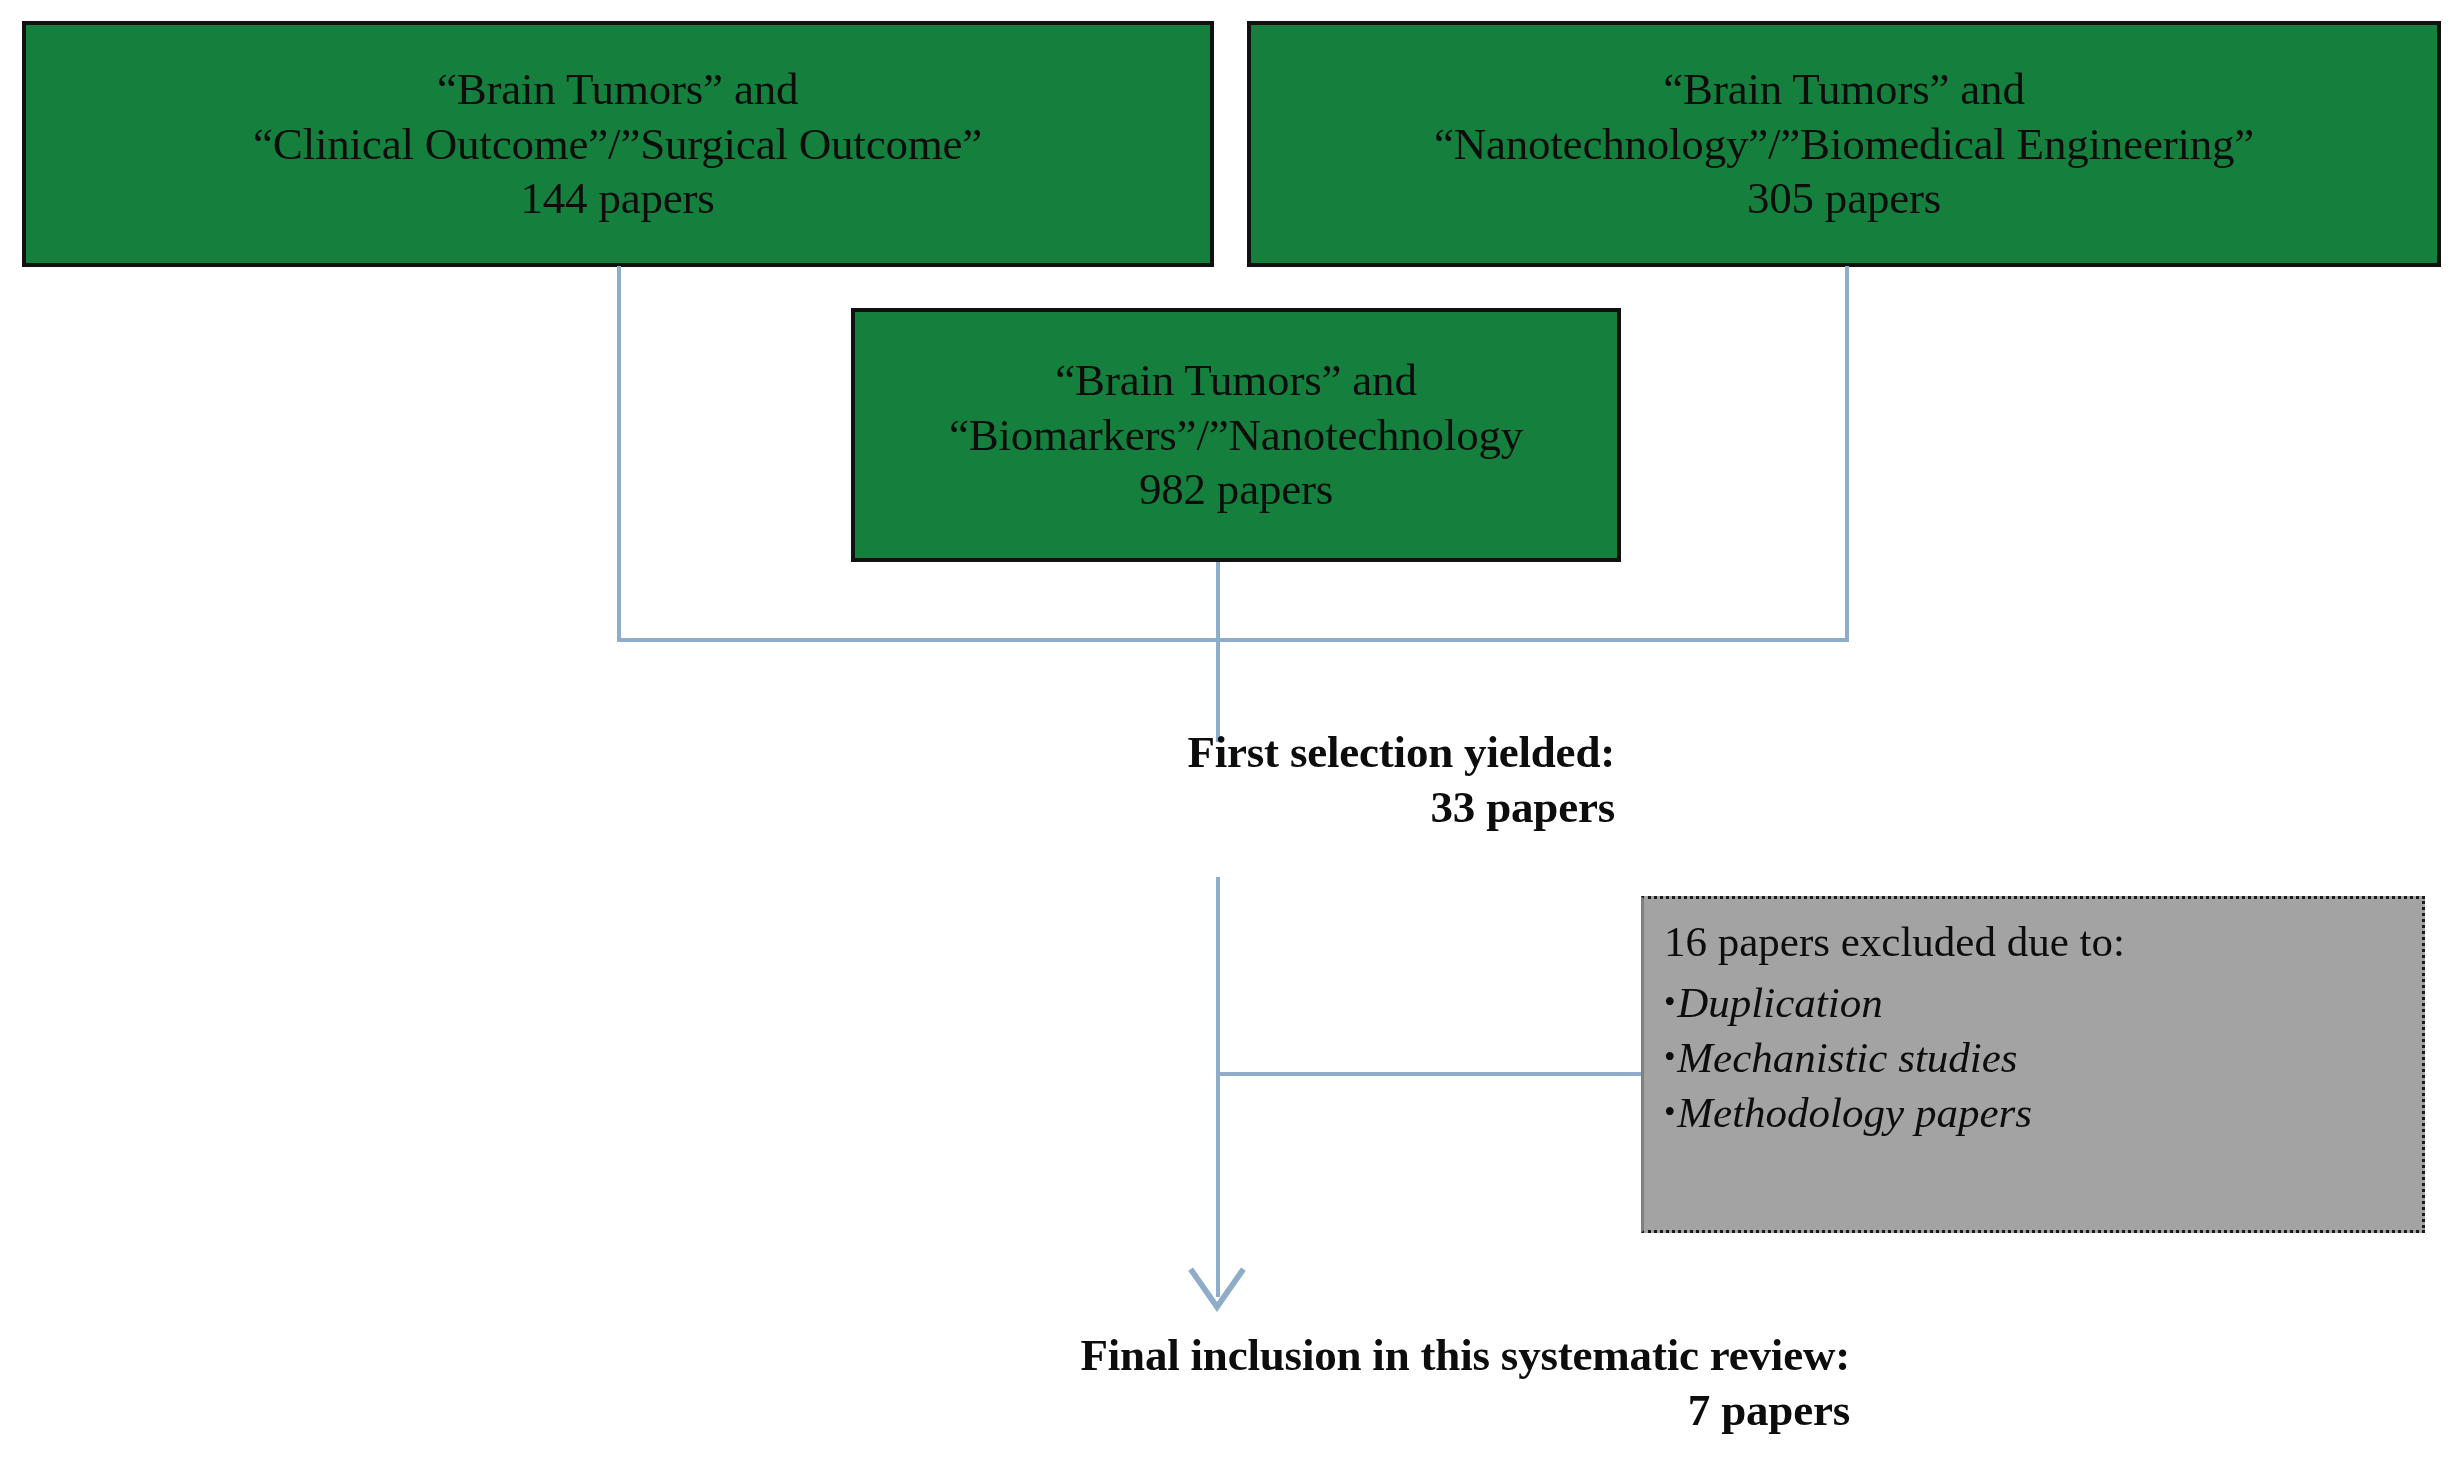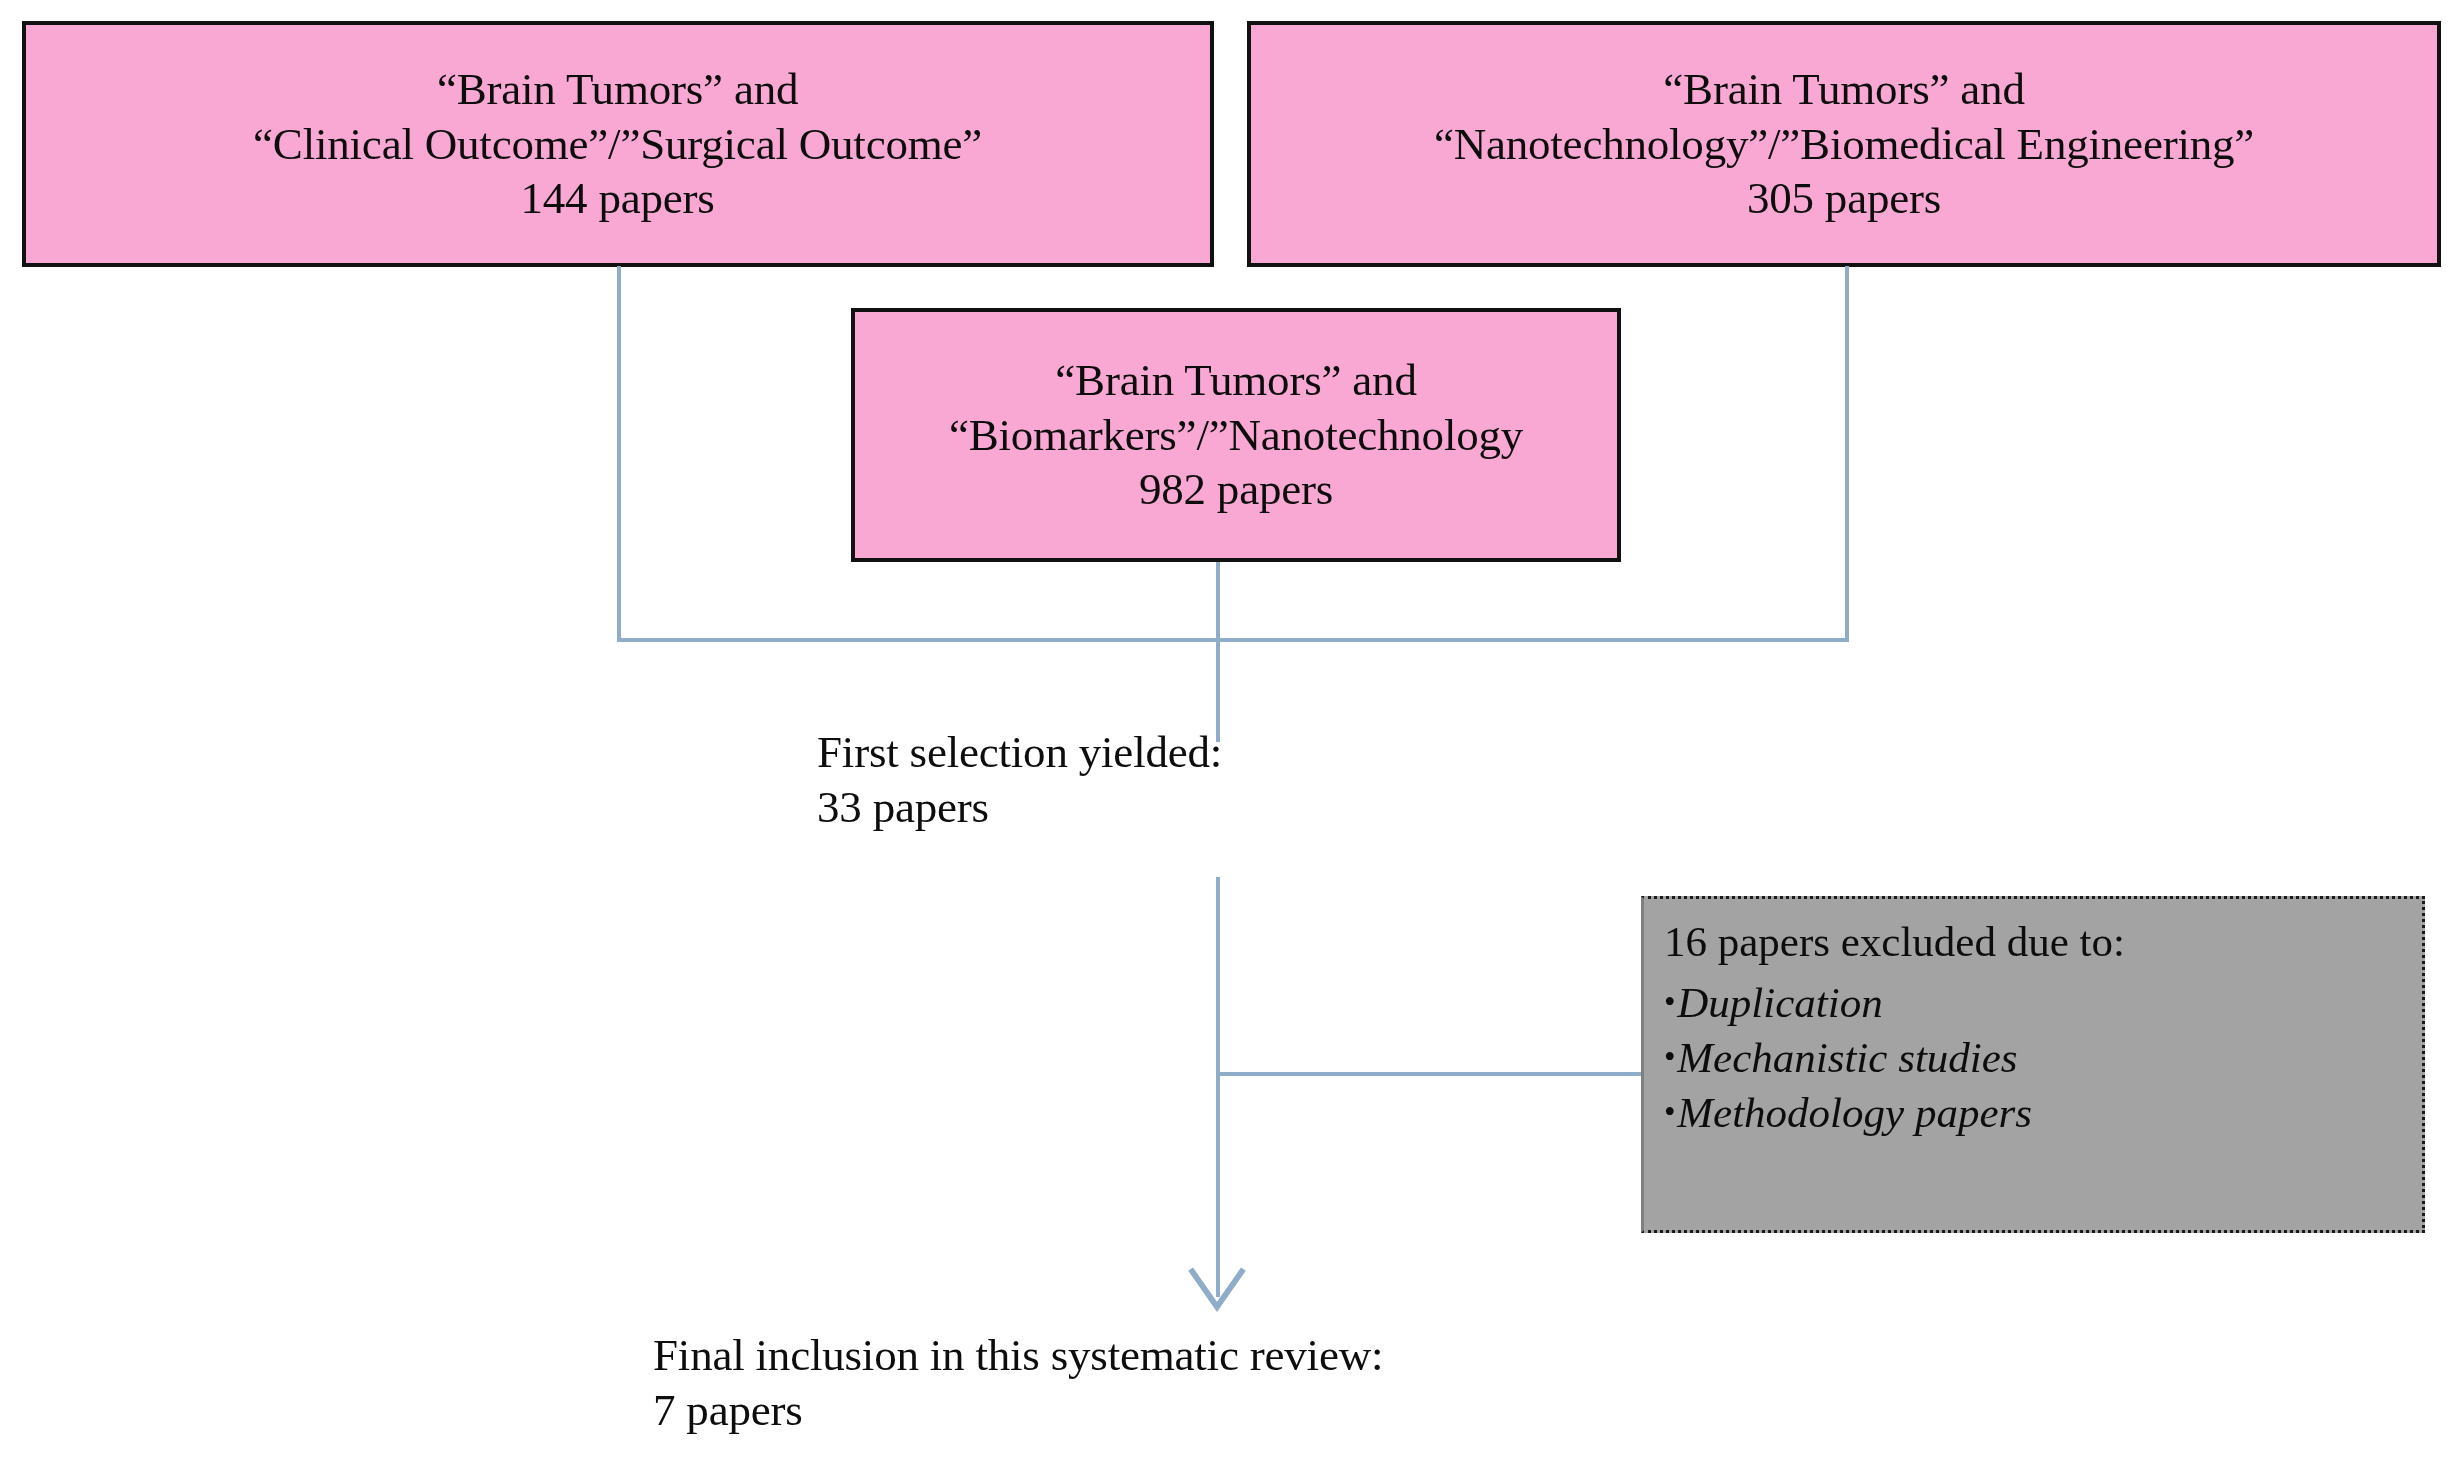--- a/index.html
+++ b/index.html
@@ -14,42 +14,43 @@
     height: 1483px;
     background: #ffffff;
     font-family: "Liberation Sans", sans-serif;
     overflow: hidden;
   }
 
   
   .node-box {
     position: absolute;
     box-sizing: border-box;
-    background: #f9a8d4;
+    background: #15803d;
     border: 4.2px solid #111111;
     display: flex;
     flex-direction: column;
     align-items: center;
     justify-content: center;
     text-align: center;
     color: #0d0d0d;
   }
   .node-line {
     display: block;
     white-space: nowrap;
     font-size: 45px;
     line-height: 1.22;
     letter-spacing: -0.2px;
     font-family: "Liberation Serif", serif;
   }
 
   .plain-text {
     position: absolute;
-    text-align: left;
+    text-align: right;
     color: #0d0d0d;
+    font-weight: bold;
   }
   .plain-text .node-line {
     font-size: 45px;
   }
 
   
   #box-clinical  { left: 21.6px;   top: 21px;  width: 1192px; height: 246px; }
   #box-nano      { left: 1247px; top: 21px;  width: 1194px; height: 246px; }
   #box-biomarker { left: 851px; top: 308px; width: 770px;  height: 254px; }
 

